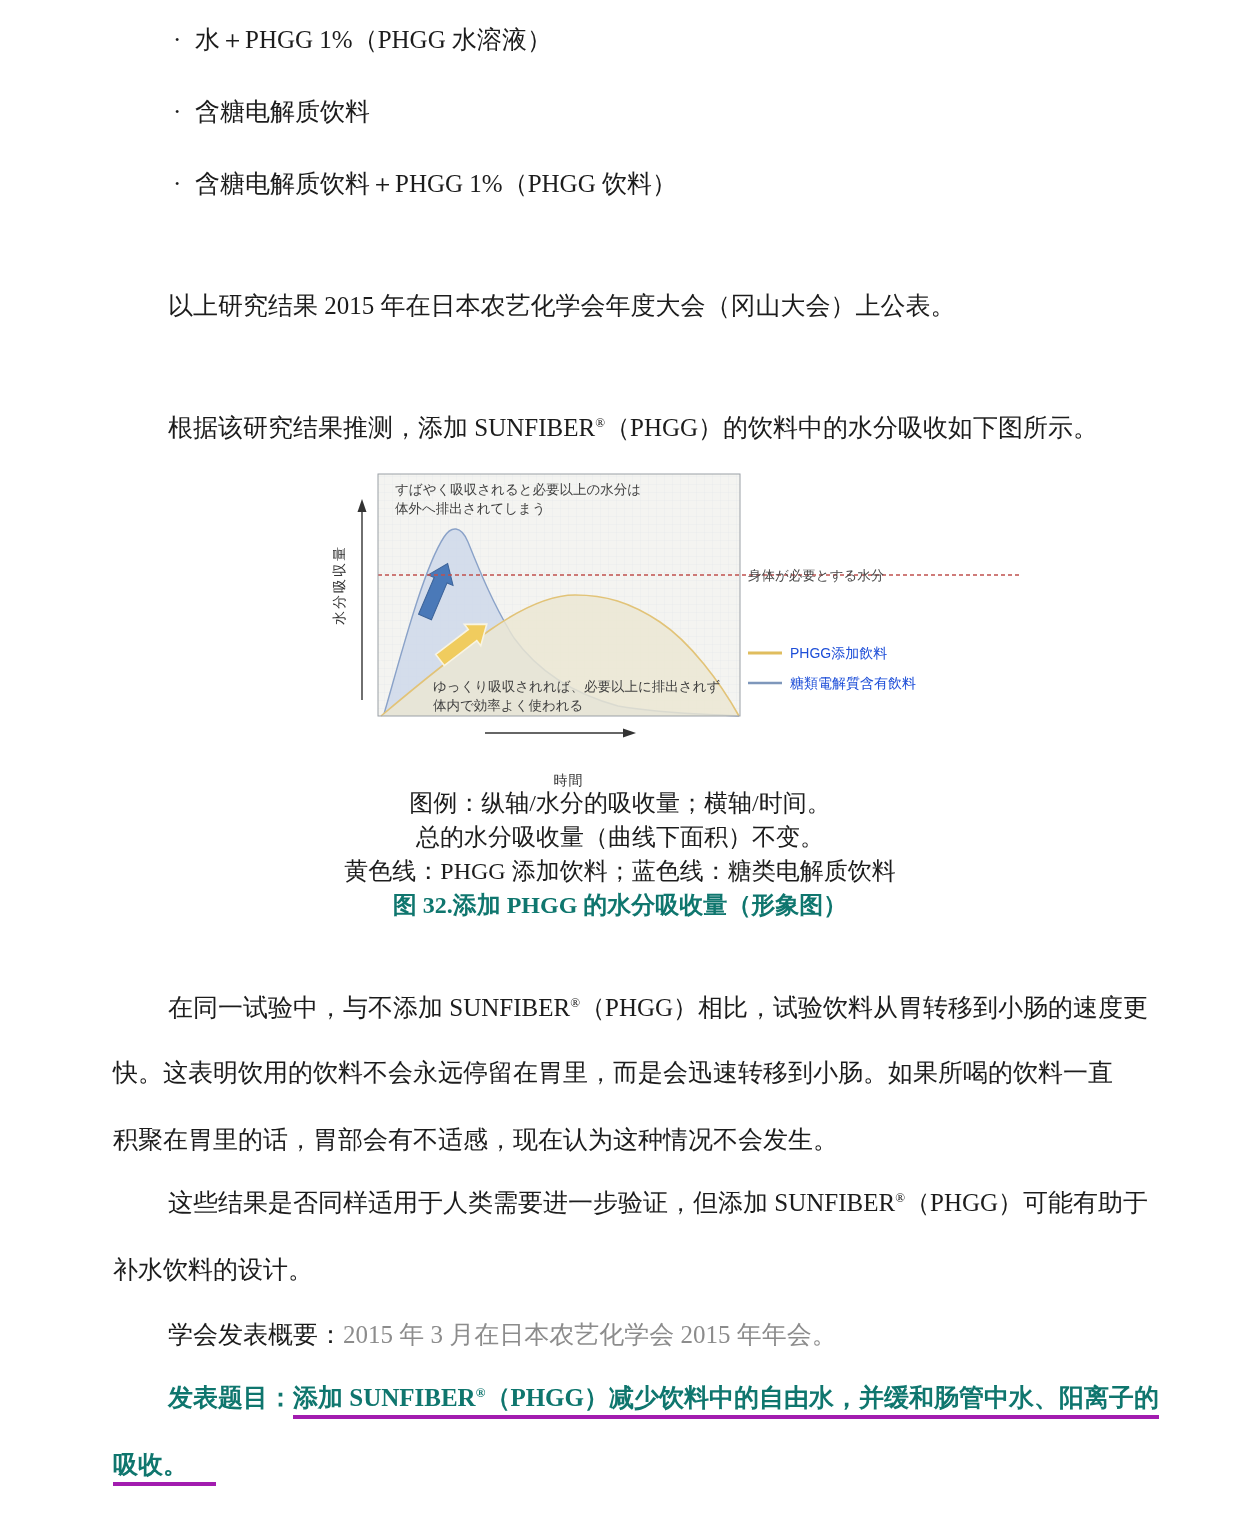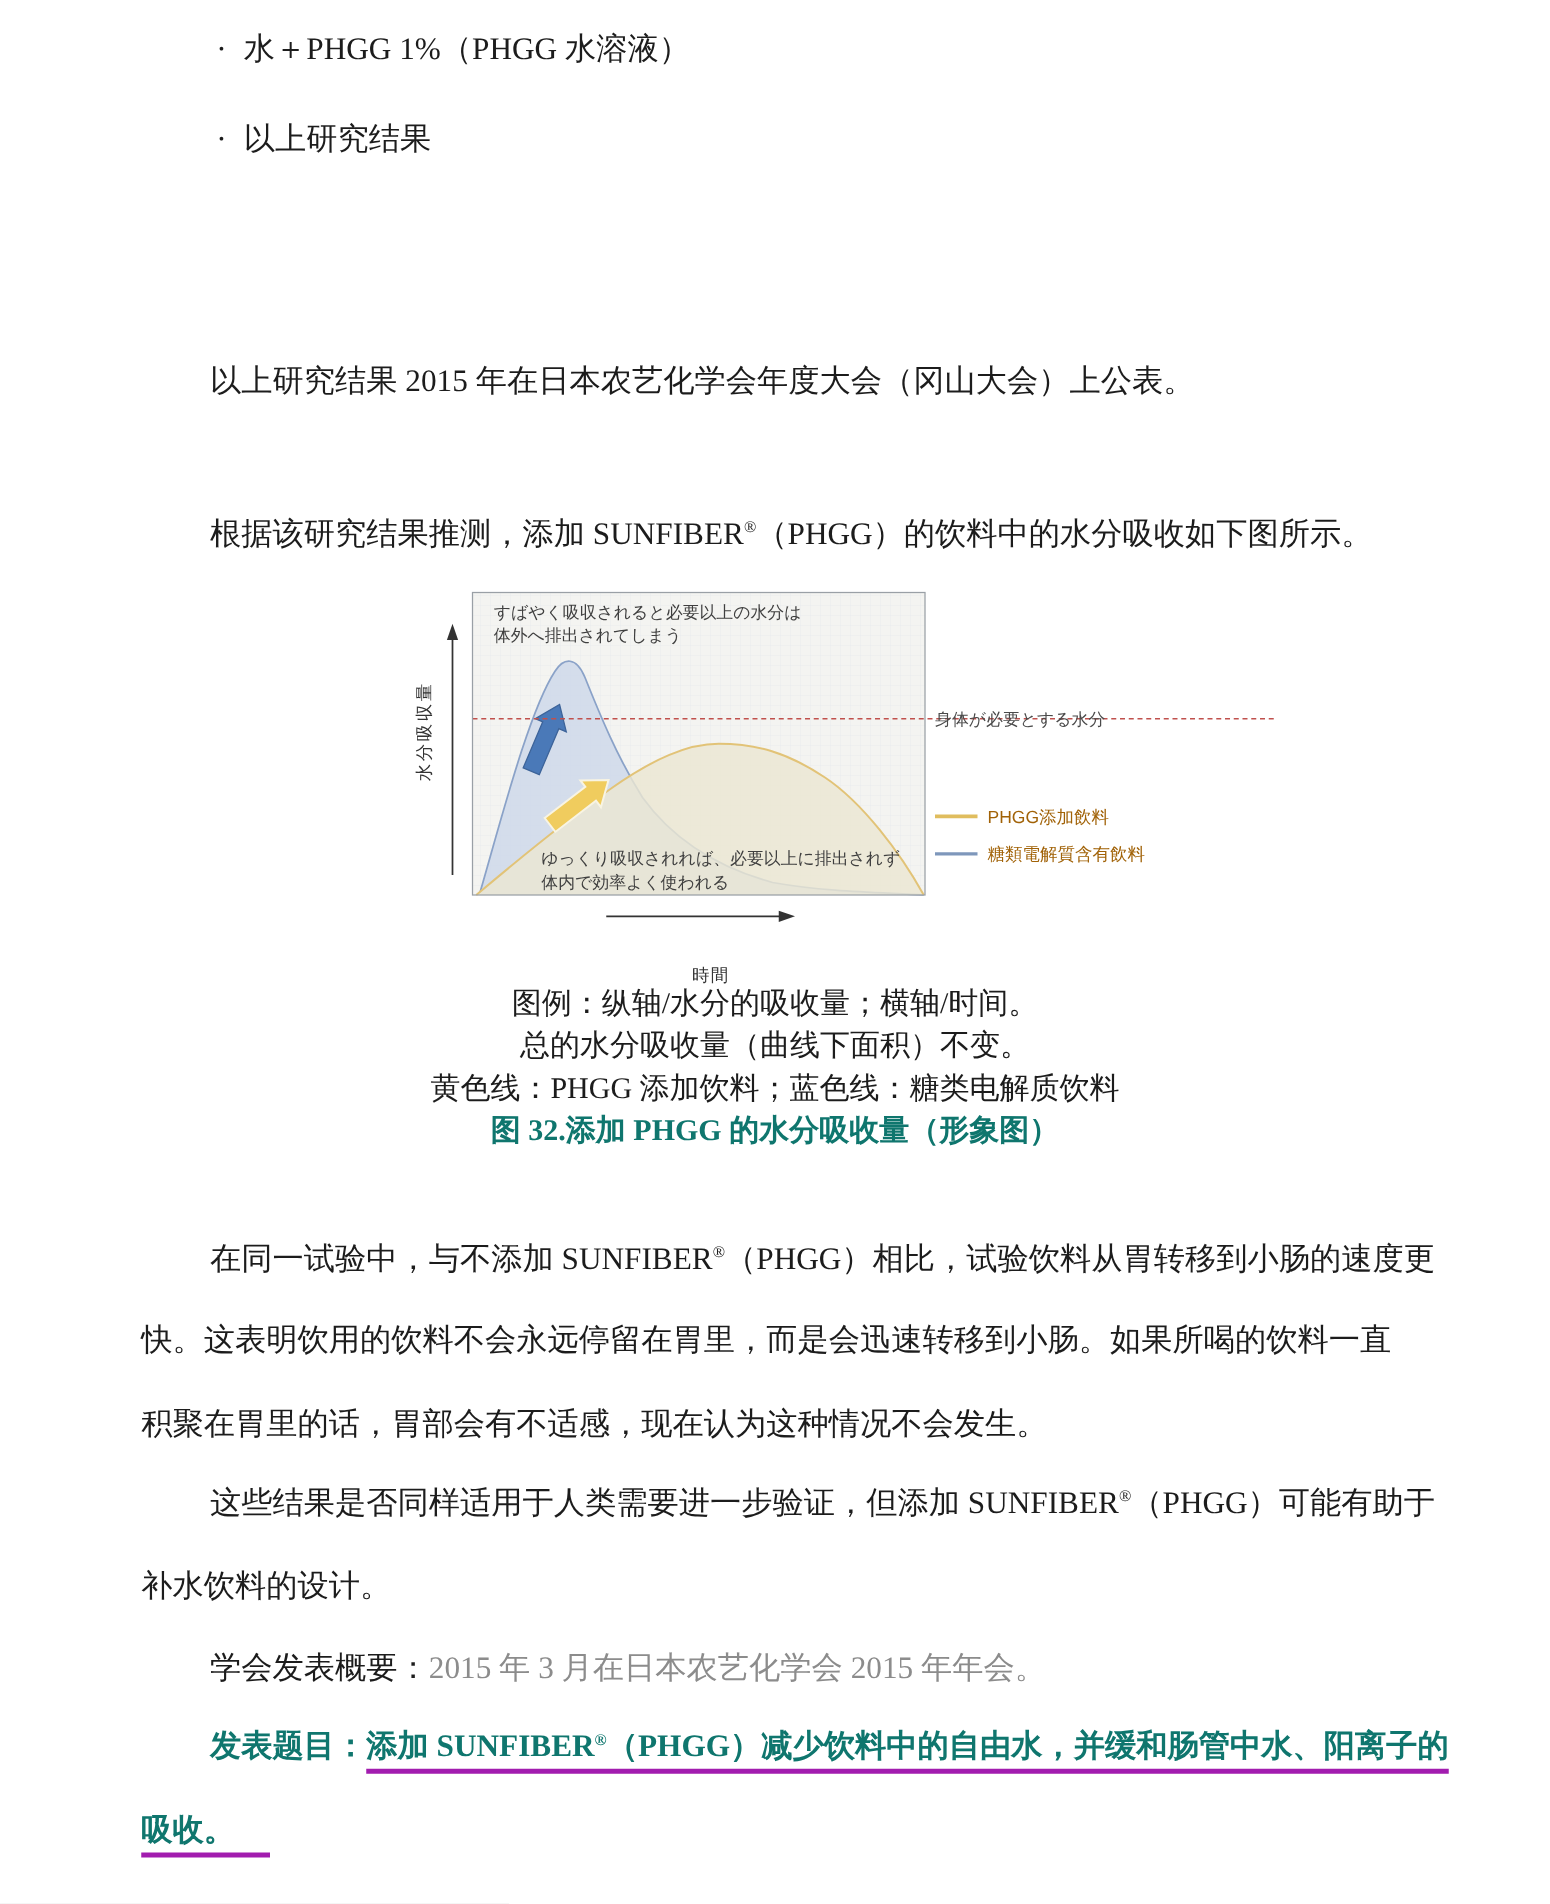--- a/index.html
+++ b/index.html
@@ -21,35 +21,36 @@
   .caption{position:absolute; left:113px; top:786px; width:1014px; text-align:center;}
   .caption .cap-line{font-size:24px; line-height:34px; white-space:nowrap;}
 
   
   .figure{position:absolute; left:320px; top:468px; width:720px; height:300px;
           font-family:"Liberation Sans","DejaVu Sans",sans-serif; color:#3d3d3d;}
   .figure svg{position:absolute; left:0; top:0;}
   .fig-label{position:absolute; white-space:nowrap;}
   .anno{font-size:13.5px; line-height:19px; color:#3f3f3f;}
   .axis-label{font-size:14px; color:#333; letter-spacing:1px;}
-  .legend-text{font-size:14px; color:#a16207;}
+  .legend-text{font-size:14px; color:#1d4ed8;}
   .y-axis-label{
     position:absolute; left:-22px; top:108px; width:84px; text-align:center;
     transform:rotate(-90deg); font-size:14px; color:#333; letter-spacing:2px;
   }
   .x-axis-label{position:absolute; left:176px; top:274px; width:145px; text-align:center;margin-top:30px;}
   .ref-label{position:absolute; left:428px; top:99px; font-size:13.5px; color:#4a4a4a;}
 </style>
 </head>
 <body>
 
 <div class="page">
 
   <div class="line" style="left:173px; top:24px;"><span class="bullet-marker">·</span><span>水＋PHGG 1%（PHGG 水溶液）</span></div>
-  <div class="line" style="left:173px; top:96px;"><span class="bullet-marker">·</span><span>以上研究结果</span></div>
+  <div class="line" style="left:173px; top:96px;"><span class="bullet-marker">·</span><span>含糖电解质饮料</span></div>
+  <div class="line" style="left:173px; top:168px;"><span class="bullet-marker">·</span><span>含糖电解质饮料＋PHGG 1%（PHGG 饮料）</span></div>
 
   <div class="line" style="left:168px; top:290px;">以上研究结果 2015 年在日本农艺化学会年度大会（冈山大会）上公表。</div>
 
   <div class="line" style="left:168px; top:412px;"><span>根据该研究结果推测，添加 SUNFIBER</span><sup class="reg">®</sup><span>（PHGG）的饮料中的水分吸收如下图所示。</span></div>
 
   <div class="figure">
     <svg width="720" height="300" viewBox="0 0 720 300">
       <defs>
         <pattern id="grid" width="8" height="8" patternUnits="userSpaceOnUse">
           <path d="M8 0 H0 V8" fill="none" stroke="#dde1e8" stroke-width="0.7" opacity="0.55"></path>

